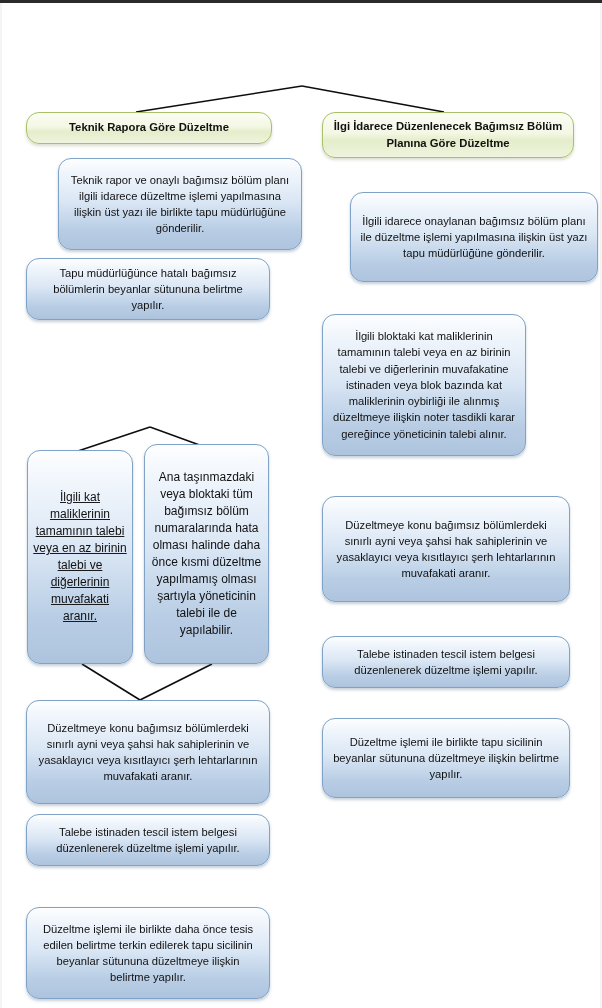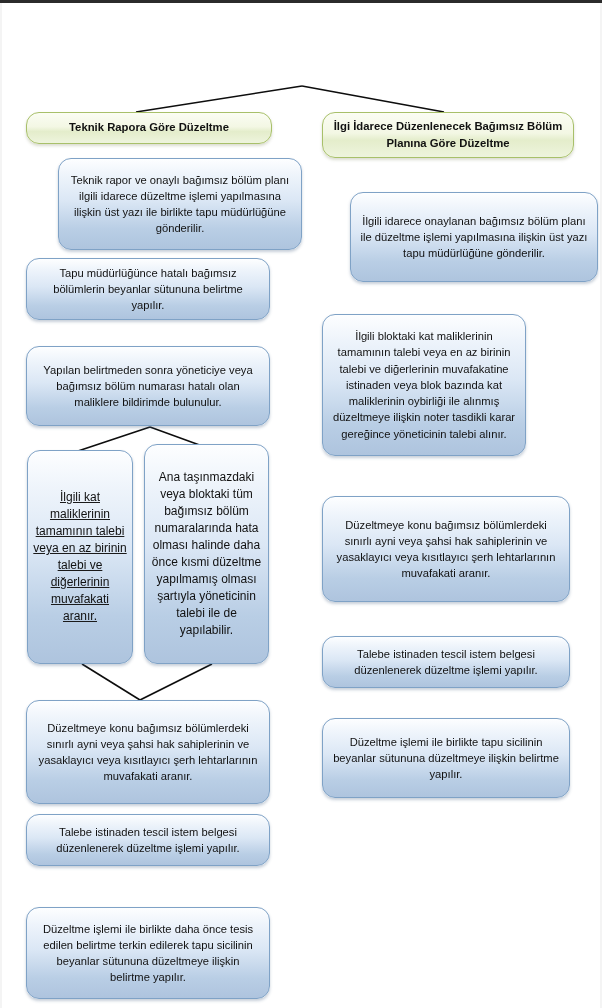--- a/index.html
+++ b/index.html
@@ -157,23 +157,20 @@
   </div>
 
   <div class="node node--step" style="left:26px; top:158px; width:244px; height:92px;margin-left:32px;">
     <span class="txt">Teknik rapor ve onaylı bağımsız bölüm planı ilgili idarece düzeltme işlemi yapılmasına ilişkin üst yazı ile birlikte tapu müdürlüğüne gönderilir.</span>
   </div>
 
   <div class="node node--step" style="left:26px; top:258px; width:244px; height:62px;">
     <span class="txt">Tapu müdürlüğünce hatalı bağımsız bölümlerin beyanlar sütununa belirtme yapılır.</span>
   </div>
 
-  <div class="node node--step" style="left:26px; top:346px; width:244px; height:80px;">
-    <span class="txt">Yapılan belirtmeden sonra yöneticiye veya bağımsız bölüm numarası hatalı olan maliklere bildirimde bulunulur.</span>
-  </div>
 
   <div class="node node--step node--narrow" style="left:27px; top:450px; width:106px; height:214px;text-decoration:underline;">
     <span class="txt">İlgili kat maliklerinin tamamının talebi veya en az birinin talebi ve diğerlerinin muvafakati aranır.</span>
   </div>
 
   <div class="node node--step node--narrow" style="left:144px; top:444px; width:125px; height:220px;">
     <span class="txt">Ana taşınmazdaki veya bloktaki tüm bağımsız bölüm numaralarında hata olması halinde daha önce kısmi düzeltme yapılmamış olması şartıyla yöneticinin talebi ile de yapılabilir.</span>
   </div>
 
   <div class="node node--step" style="left:26px; top:700px; width:244px; height:104px;">

